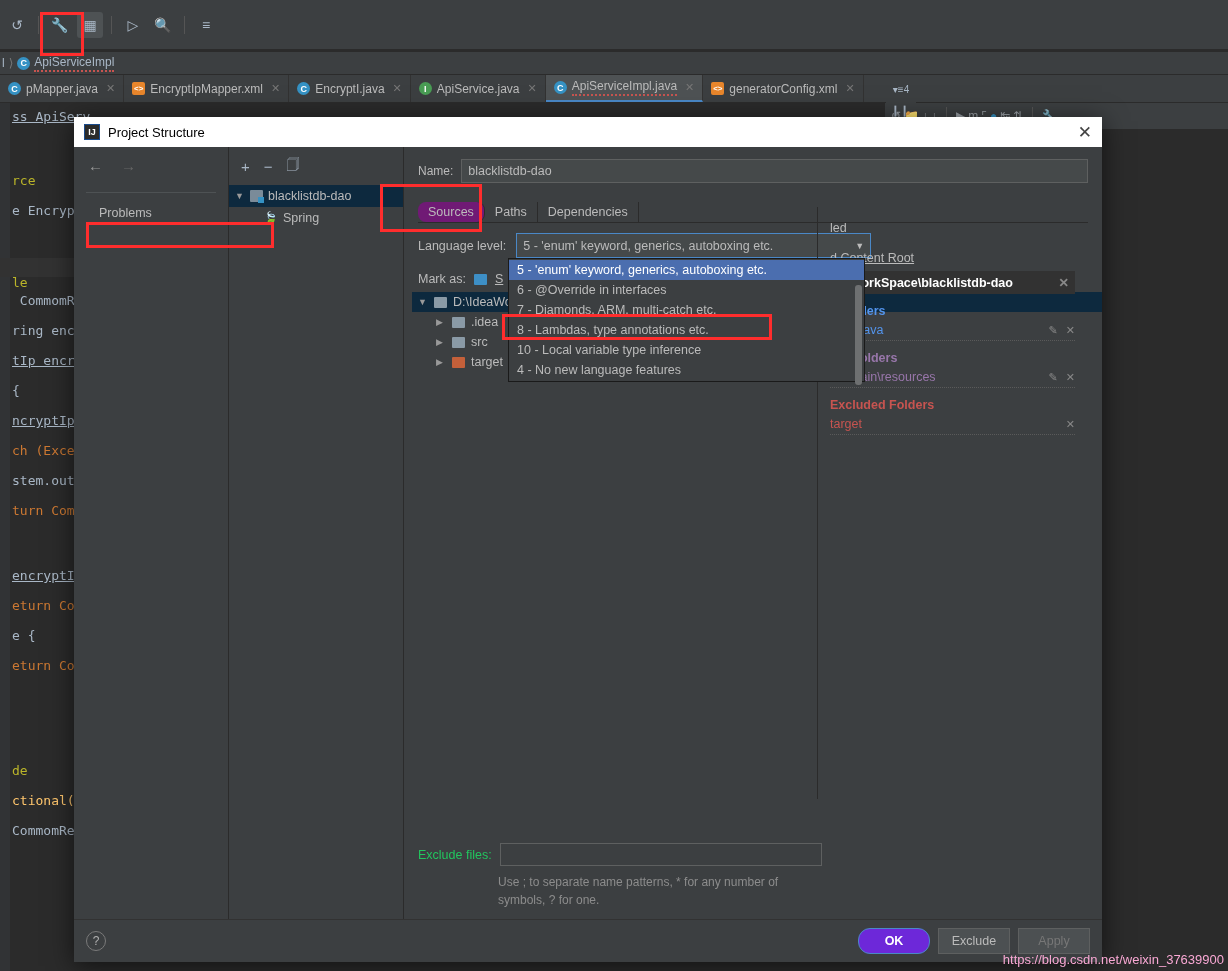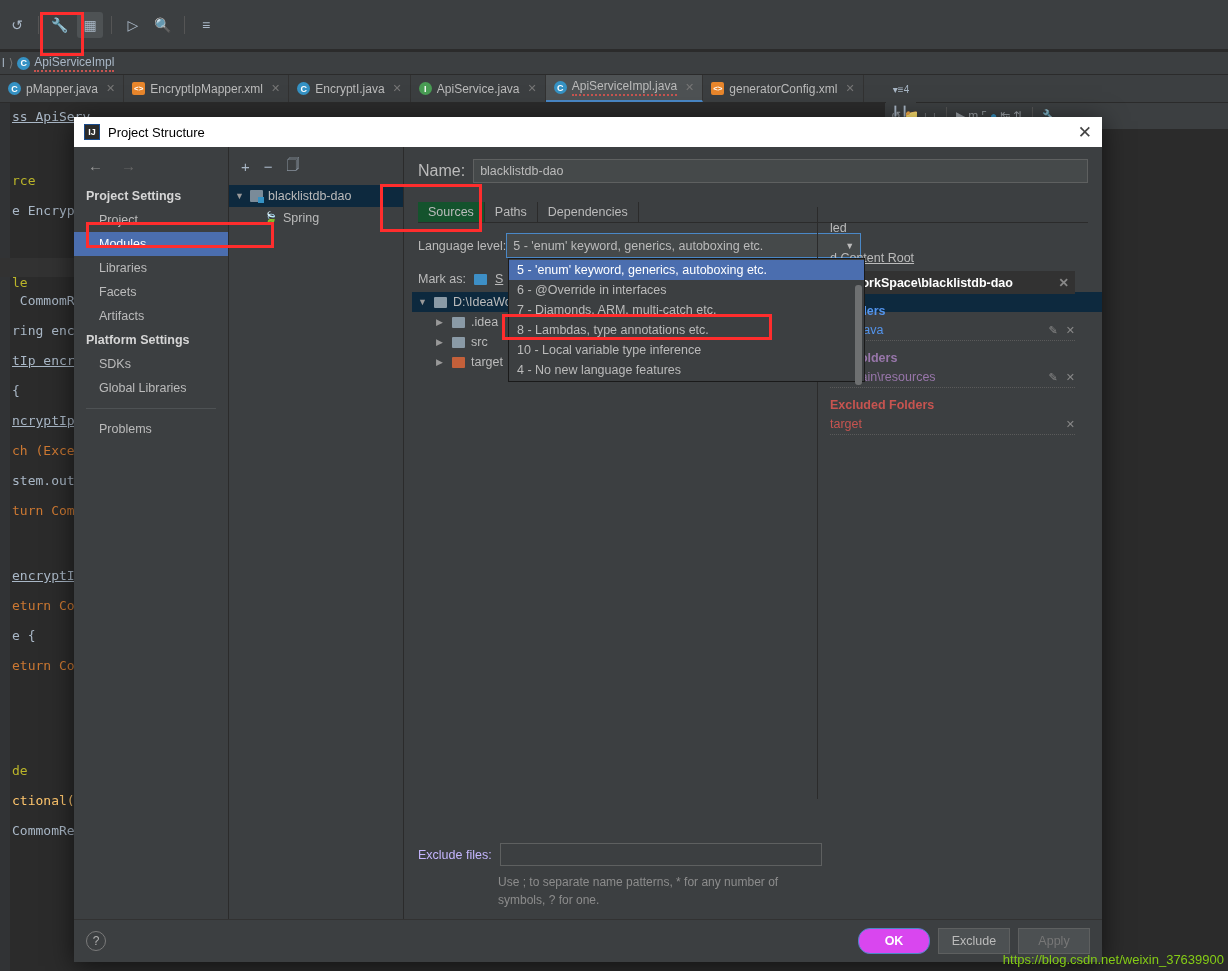--- a/index.html
+++ b/index.html
@@ -162,38 +162,38 @@
     width: 6px; height: 6px; background: #3592c4;
   }
   .leaf { color: #5a9e3a; font-size: 12px; }
 
   .detail {
     flex: 1; background: #3c3f41; position: relative;
   }
   .namerow {
     display: flex; align-items: center; gap: 8px; padding: 12px 14px 8px;
   }
-  .namerow label { font-size: 16px; color: #bbbbbb; }
+  .namerow label { font-size: 12px; color: #bbbbbb; }
   .namerow .fld {
     flex: 1; background: #45494a; border: 1px solid #5e6060;
     height: 24px; color: #bbbbbb; font-size: 12.5px;
     display: flex; align-items: center; padding: 0 6px;
   }
   .tabs2 {
     display: flex; align-items: flex-end; height: 24px;
     margin: 8px 14px 0; border-bottom: 1px solid #2b2b2b;
   }
   .tab2 {
     font-size: 12.5px; color: #bbbbbb; padding: 3px 10px;
     border-right: 1px solid #2b2b2b;
   }
-  .tab2.sel { background: #14532d; }
+  .tab2.sel { background: #701a75; border-radius: 8px; }
 
   .langrow {
-    display: flex; align-items: center; gap: 0; padding: 10px 14px 4px;
+    display: flex; align-items: center; gap: 10px; padding: 10px 14px 4px;
   }
   .langrow label { font-size: 12.5px; color: #bbbbbb; }
   .combo {
     width: 355px; height: 25px; background: #45494a;
     border: 1px solid #4a88c7; display: flex; align-items: center;
     padding: 0 6px; font-size: 12.5px; color: #bbbbbb;
   }
   .combo .arrow { margin-left: auto; font-size: 9px; color: #bbb; }
 
   .markrow {
@@ -234,21 +234,21 @@
   }
   .ri-path.src { color: #5394ec; }
   .ri-path.res { color: #9876aa; }
   .ri-path.exc { color: #c75450; }
   .ri-path .tools { margin-left: auto; display: flex; gap: 8px; color: #888; font-size: 11px; }
 
   .exclude {
     position: absolute; left: 0; bottom: 0; width: 100%; padding: 0 14px 10px;
   }
   .exc-row { display: flex; align-items: center; gap: 8px; }
-  .exc-row label { font-size: 12.5px; color: #c4b5fd; }
+  .exc-row label { font-size: 12.5px; color: #22c55e; }
   .exc-fld {
     width: 322px; height: 23px; background: #3c3f41; border: 1px solid #5e6060;
   }
   .exc-hint {
     font-size: 12px; color: #8c8c8c; margin: 8px 0 0 80px;
     line-height: 1.45; max-width: 330px;
   }
 
   .dlg-foot {
     position: absolute; left: 0; bottom: 0; width: 1028px; height: 43px;
@@ -259,21 +259,21 @@
     width: 20px; height: 20px; border-radius: 50%; border: 1px solid #7a7a7a;
     color: #b0b0b0; font-size: 12px; display: flex;
     align-items: center; justify-content: center;
   }
   .btns { margin-left: auto; display: flex; gap: 8px; }
   .btn {
     min-width: 72px; height: 26px; border: 1px solid #5e6060;
     background: #4c5052; color: #bbbbbb; font-size: 12.5px;
     display: flex; align-items: center; justify-content: center;
   }
-  .btn.def { background: #d946ef; border-color: #4a88c7; color: #fff; font-weight: bold; border-radius: 12px; }
+  .btn.def { background: #6d28d9; border-color: #4a88c7; color: #fff; font-weight: bold; border-radius: 12px; }
   .btn.dis { color: #777; }
 
   
   .popup {
     position: absolute; left: 508px; top: 258px; width: 357px;
     background: #3c3f41; border: 1px solid #1a1a1a; z-index: 60;
     padding: 1px 0;
   }
   .pi {
     font-size: 12.5px; color: #bbbbbb; padding: 3px 8px; white-space: nowrap;
@@ -282,21 +282,21 @@
   .popscroll {
     position: absolute; right: 2px; top: 26px; width: 7px; height: 100px;
     background: #6e7071; border-radius: 3px;
   }
 
   
   .redbox { position: absolute; border: 3px solid #ff2d2d; z-index: 90; }
 
   .watermark {
     position: absolute; right: 4px; bottom: 4px; z-index: 95;
-    font-size: 13px; color: #84cc16; font-family: "Liberation Sans", sans-serif;
+    font-size: 13px; color: #f9a8d4; font-family: "Liberation Sans", sans-serif;
   }
 </style>
 </head>
 <body>
 
 <div id="root">
 
   <div class="editor-area">
     <div class="gutter"></div>
     <div class="hl-line" style="top:155px;"></div>
@@ -411,31 +411,20 @@
       <span class="dlg-x">✕</span>
     </div>
 
     <div class="dlg-body">
 
       <div class="nav">
         <div class="nav-arrows">
           <span>←</span>
           <span style="color:#666">→</span>
         </div>
-        <div id="nav-groups">
-            <div class="nav-group">Project Settings</div>
-            <div class="nav-item">Project</div>
-            <div class="nav-item sel">Modules</div>
-            <div class="nav-item">Libraries</div>
-            <div class="nav-item">Facets</div>
-            <div class="nav-item">Artifacts</div>
-            <div class="nav-group">Platform Settings</div>
-            <div class="nav-item">SDKs</div>
-            <div class="nav-item">Global Libraries</div>
-          </div>
         <div class="nav-sep"></div>
         <div class="nav-item">Problems</div>
       </div>
 
       <div class="modtree">
         <div class="mt-tb">
           <span>+</span>
           <span>−</span>
           <span style="font-size:13px">🗍</span>
         </div>

